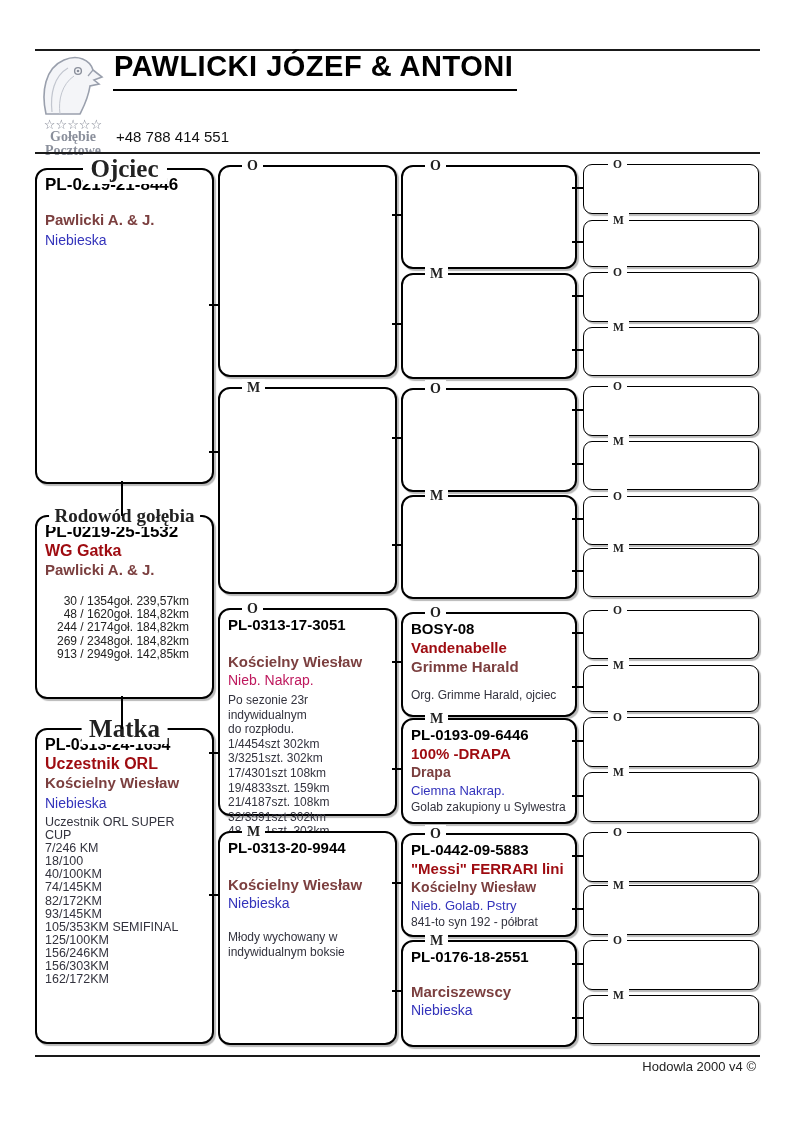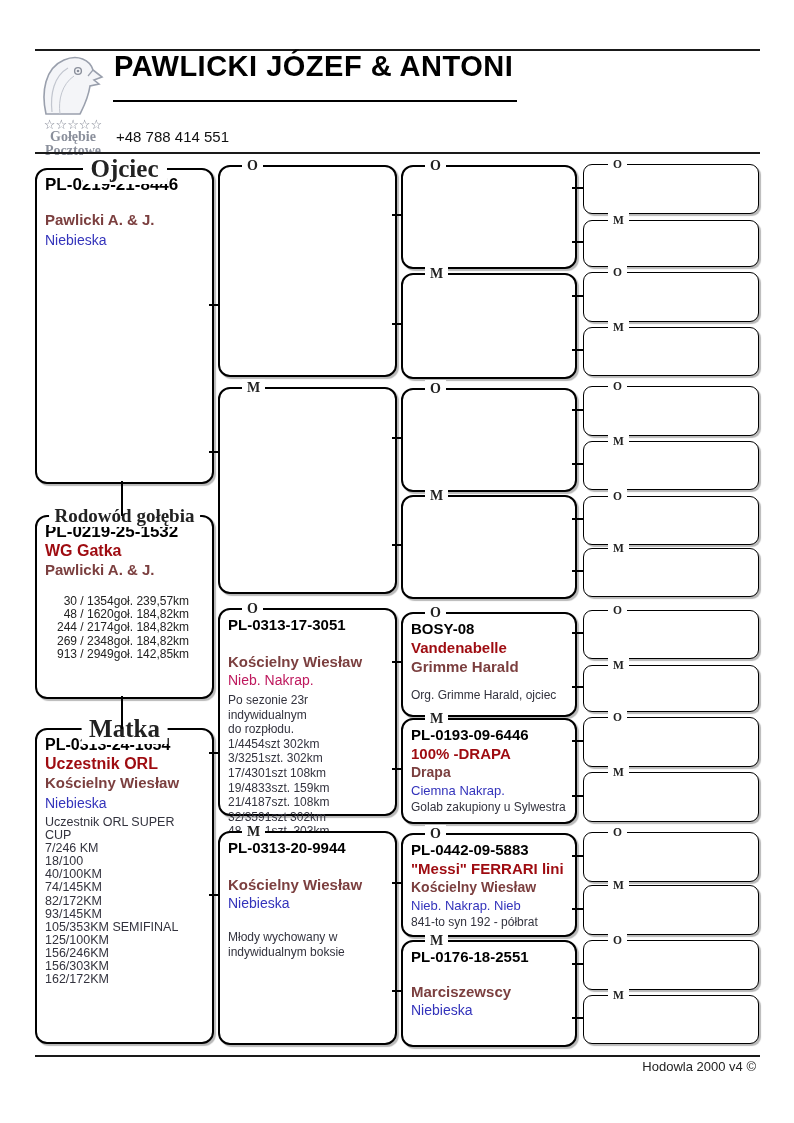--- a/index.html
+++ b/index.html
@@ -6,21 +6,21 @@
   .page {
     position:relative; width:794px; height:1123px; margin:0 auto;
     background:#ffffff; overflow:hidden;
     font-family:"Liberation Sans", sans-serif; color:#000;
   }
   .hline { position:absolute; background:#1a1a1a; height:2px; }
   
   .title {
     position:absolute; left:113px; top:50px;
     font-size:29px; font-weight:bold; letter-spacing:0.5px;
-    border-bottom:2px solid #000; padding:0 4px 17px 1px; white-space:nowrap;
+    border-bottom:2px solid #000; padding:0 4px 6px 1px; white-space:nowrap;
   }
   .phone { position:absolute; left:116px; top:128px; font-size:15px; color:#111; }
   .logo { position:absolute; left:36px; top:54px; width:74px; text-align:center; color:#8a8f9b; }
   .logo .stars { font-size:13px; letter-spacing:0px; line-height:10px; color:#7d8290; }
   .logo .lname { font-family:"Liberation Serif", serif; font-weight:bold; font-size:14px; line-height:14px; color:#8a8f9b; }
   
   .pbox {
     position:absolute; background:#fff; border:2px solid #000; border-radius:12px;
     box-shadow:2px 2px 1px #b9b9b9;
   }
@@ -175,21 +175,21 @@
         </div>
     </div>
   </div>
 
   <div class="pbox" style="left:401px; top:833px; width:172px; height:100px;">
     <span class="tag">O</span>
     <div class="inner">
       <div class="ring">PL-0442-09-5883</div>
       <div class="name" style="color:#9e0b10;">"Messi" FERRARI lini</div>
       <div class="breeder s14" style="color:#7b3f3f;">Kościelny Wiesław</div>
-      <div class="cline s13" style="color:#3333bb;">Nieb. Nakrap. Nieb</div>
+      <div class="cline s13" style="color:#3333bb;">Nieb. Golab. Pstry</div>
       <div class="notes" style="color:#33333e;">
           <div>841-to syn 192 - półbrat</div>
         </div>
     </div>
   </div>
 
   <div class="pbox" style="left:401px; top:940px; width:172px; height:103px;">
     <span class="tag">M</span>
     <div class="inner">
       <div class="ring">PL-0176-18-2551</div>

